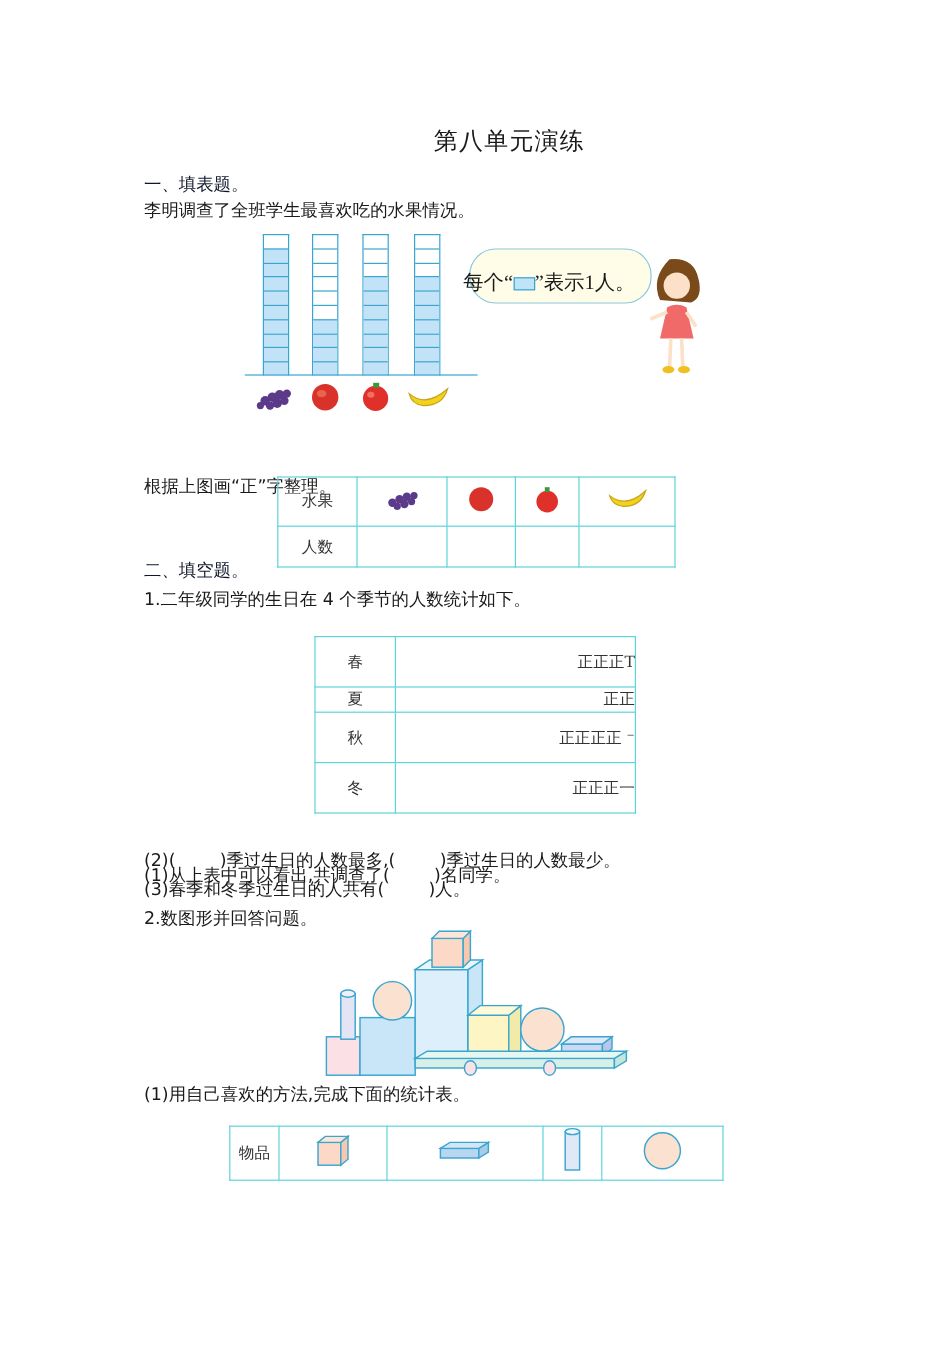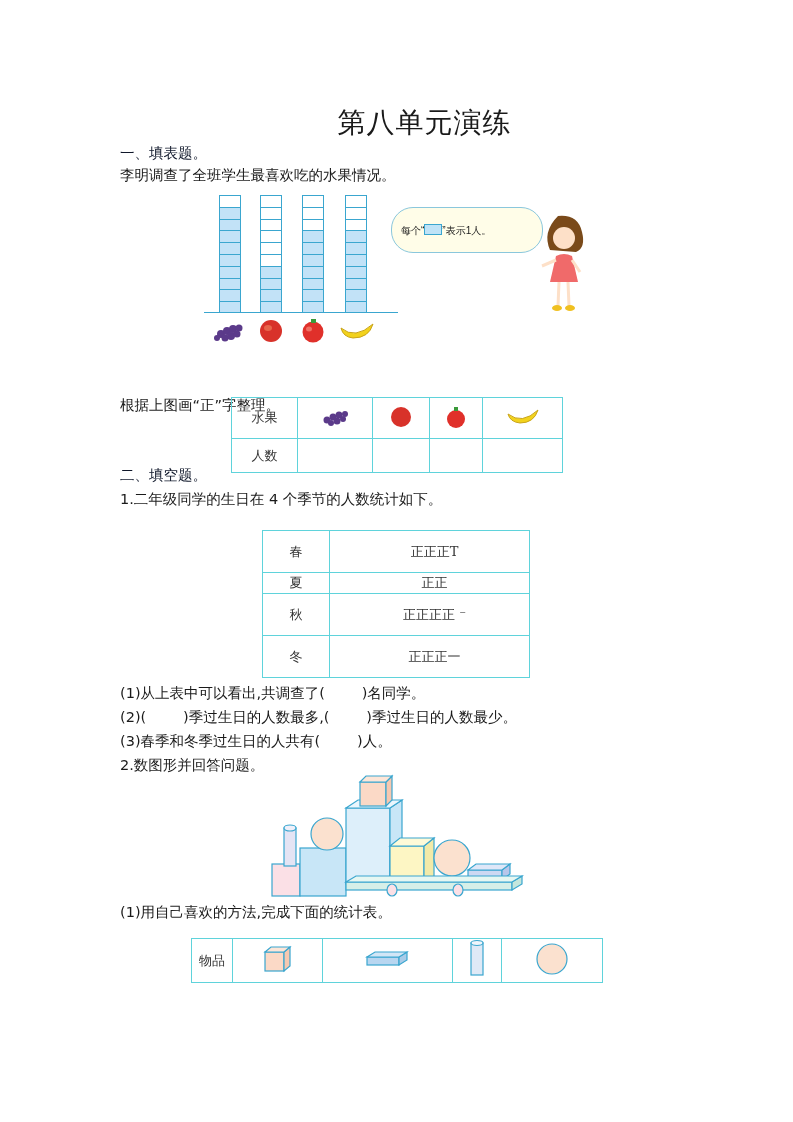--- a/index.html
+++ b/index.html
@@ -1,32 +1,32 @@
 <!DOCTYPE html>
 <html><head>
 <meta charset="utf-8">
 <style>
   html,body{margin:0;padding:0;background:#fff;}
   body{width:793px;height:1122px;position:relative;overflow:hidden;font-family:"DejaVu Sans","Liberation Sans",sans-serif;color:#1a1a1a;}
   .abs{position:absolute;}
-  .title{left:0;width:793px;top:104px;text-align:center;font-size:28px;letter-spacing:1px;padding-left:56px;box-sizing:border-box;}
+  .title{left:0;width:793px;top:104px;text-align:center;font-size:20px;letter-spacing:1px;padding-left:56px;box-sizing:border-box;}
   .sec{font-size:14.5px;color:#0f172a;}
   .txt{font-size:14.5px;}
   .col{position:absolute;width:20px;border:1.2px solid #3aa6cf;border-bottom:none;display:flex;flex-direction:column;}
   .cell{flex:1;border-top:1.2px solid #3aa6cf;box-sizing:border-box;}
   .cell:first-child{border-top:none;}
   .cell.on{background:#c2e2f7;}
   .baseline{left:204px;top:312px;width:194px;height:0;border-top:1.5px solid #3aa6cf;}
   table{border-collapse:collapse;position:absolute;}
   td{border:1.2px solid #5fd3db;text-align:center;font-family:"DejaVu Serif","Liberation Serif",serif;font-size:13px;color:#333;padding:0;}
-  .t3 td{text-align:center;padding-left:10px;}
+  .t3 td{text-align:right;padding-left:10px;}
   .t3 td.lab{text-align:center;padding-left:0;}
   .t4 td{font-family:"DejaVu Sans","Liberation Sans",sans-serif;}
   .bubble{left:391px;top:207px;width:150px;height:44px;border:1.3px solid #8ac7dc;border-radius:22px;background:#fffde8;}
-  .bubble-text{left:401px;top:224px;font-size:10px;font-family:Liberation Sans, sans-serif;white-space:nowrap;}
+  .bubble-text{left:386px;top:224px;font-size:17px;font-family:Liberation Serif, serif;white-space:nowrap;}
   .mini-rect{display:inline-block;width:16px;height:9px;background:#bfe3f7;border:1px solid #3aa6cf;vertical-align:-1px;}
 </style>
 </head>
 <body>
 
 <div class="abs title">第八单元演练</div>
 
 <div class="abs sec" style="left:120px;top:144px;">一、填表题。</div>
 <div class="abs txt" style="left:120px;top:166px;">李明调查了全班学生最喜欢吃的水果情况。</div>
 
@@ -179,21 +179,21 @@
         <td class="lab">秋</td>
         <td>正正正正 ⁻</td>
       </tr>
   <tr style="height:42px;">
         <td class="lab">冬</td>
         <td>正正正一</td>
       </tr>
 </tbody>
   </table>
 
-<div class="abs txt" style="left:120px;top:684px;white-space:pre;">(1)从上表中可以看出,共调查了(        )名同学。</div>
+<div class="abs txt" style="left:120px;top:720px;white-space:pre;">(1)从上表中可以看出,共调查了(        )名同学。</div>
 <div class="abs txt" style="left:120px;top:708px;white-space:pre;">(2)(        )季过生日的人数最多,(        )季过生日的人数最少。</div>
 <div class="abs txt" style="left:120px;top:732px;white-space:pre;">(3)春季和冬季过生日的人共有(        )人。</div>
 <div class="abs txt" style="left:120px;top:756px;">2.数图形并回答问题。</div>
 
 <svg class="abs" style="left:268px;top:772px;" width="258" height="128">
   <g stroke="#3aa6cf" stroke-width="1.2">
     <rect x="4" y="92" width="28" height="32" fill="#fbe0e6"></rect>
     <rect x="16" y="56" width="12" height="38" fill="#e4e4f4"></rect>
       <ellipse cx="22" cy="56" rx="6" ry="3" fill="#f0f0fa"></ellipse>
     <rect x="32" y="76" width="46" height="48" fill="#c8e6f7"></rect>

